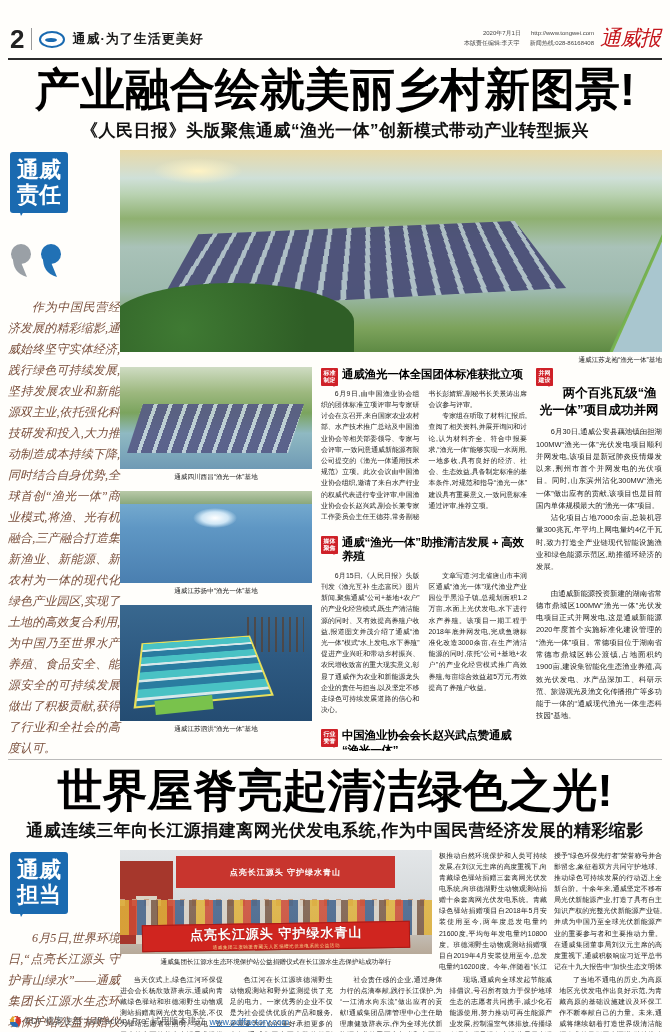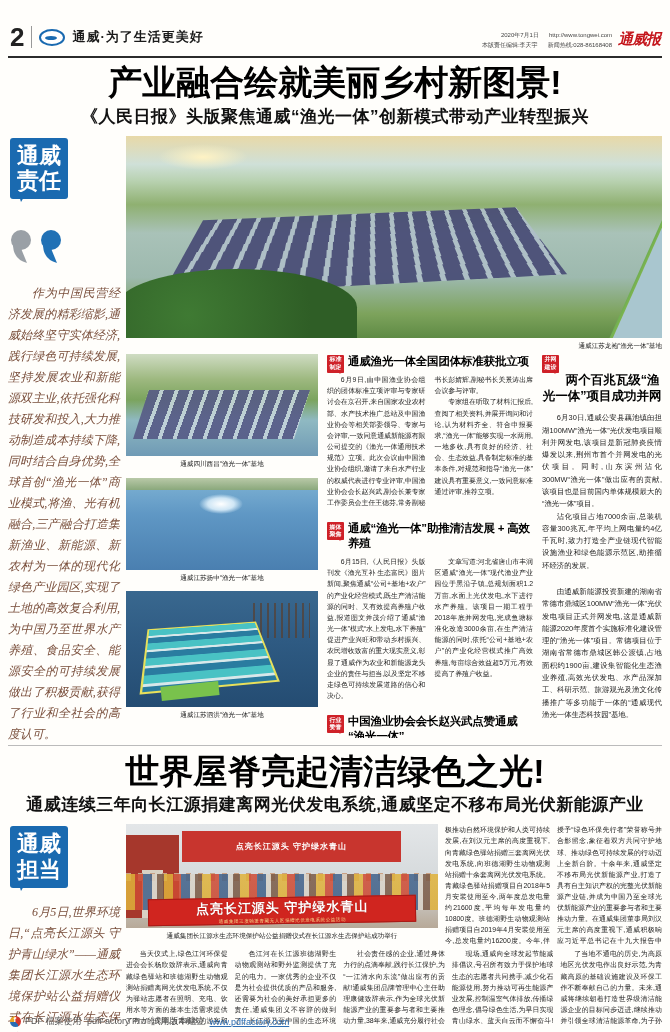--- a/index.html
+++ b/index.html
@@ -11,29 +11,29 @@
   .hdr { display:flex; align-items:flex-end; justify-content:space-between; padding:24px 2px 4px 2px; }
   .hdr-left { display:flex; align-items:center; gap:7px; }
   .pagenum { font-size:26px; font-weight:bold; color:#222; line-height:1; }
   .hdr-sep { width:1px; height:22px; background:#999; }
   .tw-logo { width:26px; height:17px; border:2px solid #1a6ab0; border-radius:50%; background:#fff; position:relative; }
   .tw-logo::after { content:""; position:absolute; left:4px; top:5px; width:12px; height:4px; border-radius:50%; background:#1a6ab0; }
   .slogan { font-size:13px; font-weight:bold; color:#1a1a1a; letter-spacing:1px; }
   .hdr-right { display:flex; align-items:center; gap:6px; }
   .hdr-info { text-align:right; font-size:6px; color:#444; line-height:1.7; }
   .hdr-info .row { display:flex; gap:10px; justify-content:flex-end; }
-  .papername { font-size:15px; color:#c4161c; font-weight:bold; font-style:italic; font-family:"Liberation Serif","DejaVu Serif",serif; letter-spacing:-1px; }
+  .papername { font-size:21px; color:#c4161c; font-weight:normal; font-style:italic; font-family:"Liberation Serif","DejaVu Serif",serif; letter-spacing:-1px; }
   .hdr-rule { height:2px; background:#2b2b2b; margin:2px 0 6px 0; }
 
   
-  .h1a { font-size:34px; font-weight:900; color:#000; text-align:center; letter-spacing:0px; line-height:1.08; }
+  .h1a { font-size:45px; font-weight:900; color:#000; text-align:center; letter-spacing:0px; line-height:1.08; }
   .h2a { font-size:17px; font-weight:bold; color:#111; text-align:center; margin:4px 0 8px 0; letter-spacing:0.5px; }
 
   
-  .body-flex { display:flex; gap:6px;justify-content:center; }
+  .body-flex { display:flex; gap:0;justify-content:center; }
   .sidebar { width:112px; flex:none; }
   .mainarea { flex:1; min-width:0; }
 
   
   .bluebadge { width:58px; background:#1a6ab0; color:#fff; font-weight:bold; font-size:22px; line-height:1.15; text-align:center; padding:5px 4px 6px 4px; border-radius:3px; position:relative; margin:2px 0 14px 2px; }
   .bluebadge::after { content:""; position:absolute; left:8px; bottom:-9px; border:6px solid transparent; border-top:10px solid #1a6ab0; border-left-width:3px; border-right-width:6px; }
 
   .quotes { margin:30px 0 14px 2px; }
   .sb-quote { font-family:"Liberation Serif","DejaVu Serif",serif; font-style:italic; font-size:12px; line-height:1.75; color:#7a4f3c; text-align:justify; text-indent:2em; }
   .sb-byline { font-family:"Liberation Serif","DejaVu Serif",serif; font-style:italic; font-size:7.6px; color:#7a4f3c; text-align:right; margin-top:4px; font-weight:bold; }
@@ -267,21 +267,21 @@
             </div>
           </div>
         </div>
       </div>
     </div>
   </div>
 
   <div class="divider"></div>
 
   <h1 class="h1a">世界屋脊亮起清洁绿色之光!</h1>
-  <h2 class="h2a">通威连续三年向长江源捐建离网光伏发电系统,通威坚定不移布局光伏新能源产业</h2>
+  <h2 class="h2a">通威连续三年向长江源捐建离网光伏发电系统,作为中国民营经济发展的精彩缩影</h2>
 
   <div class="body-flex">
     <aside class="sidebar">
       <div class="bluebadge">通威担当</div>
       <p class="sb-quote" style="margin-top:10px;">6月5日,世界环境日,“点亮长江源头 守护青山绿水”——通威集团长江源水生态环境保护站公益捐赠仪式在长江源水生态保护站成功举行。绿色江河环保促进会会长杨欣、通威集团品牌管理中心主任助理康健及来自通威集团、绿色江河环保促进会的志愿者们共同见证了这一历史时刻。</p>
 
     </aside>
 
     <div class="mainarea">
       <div class="bs-row1">

